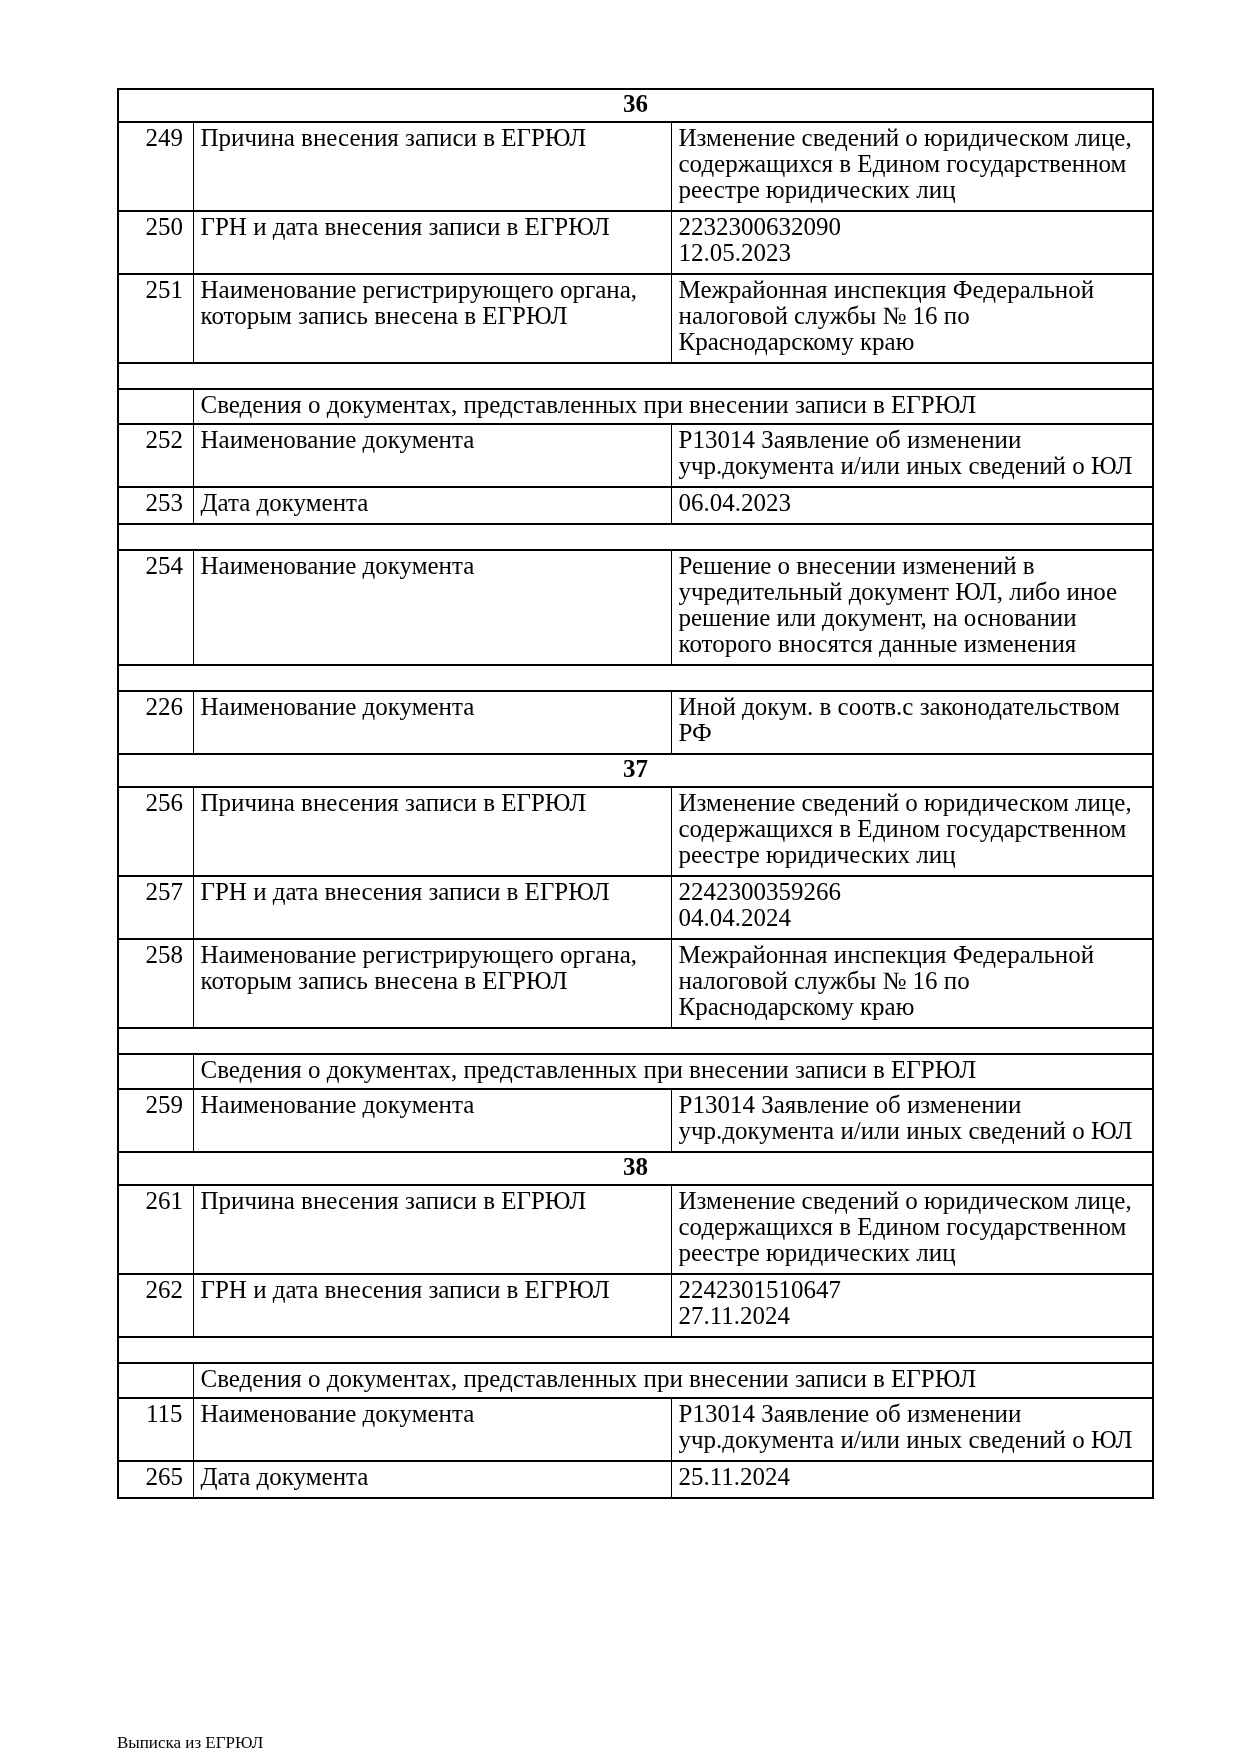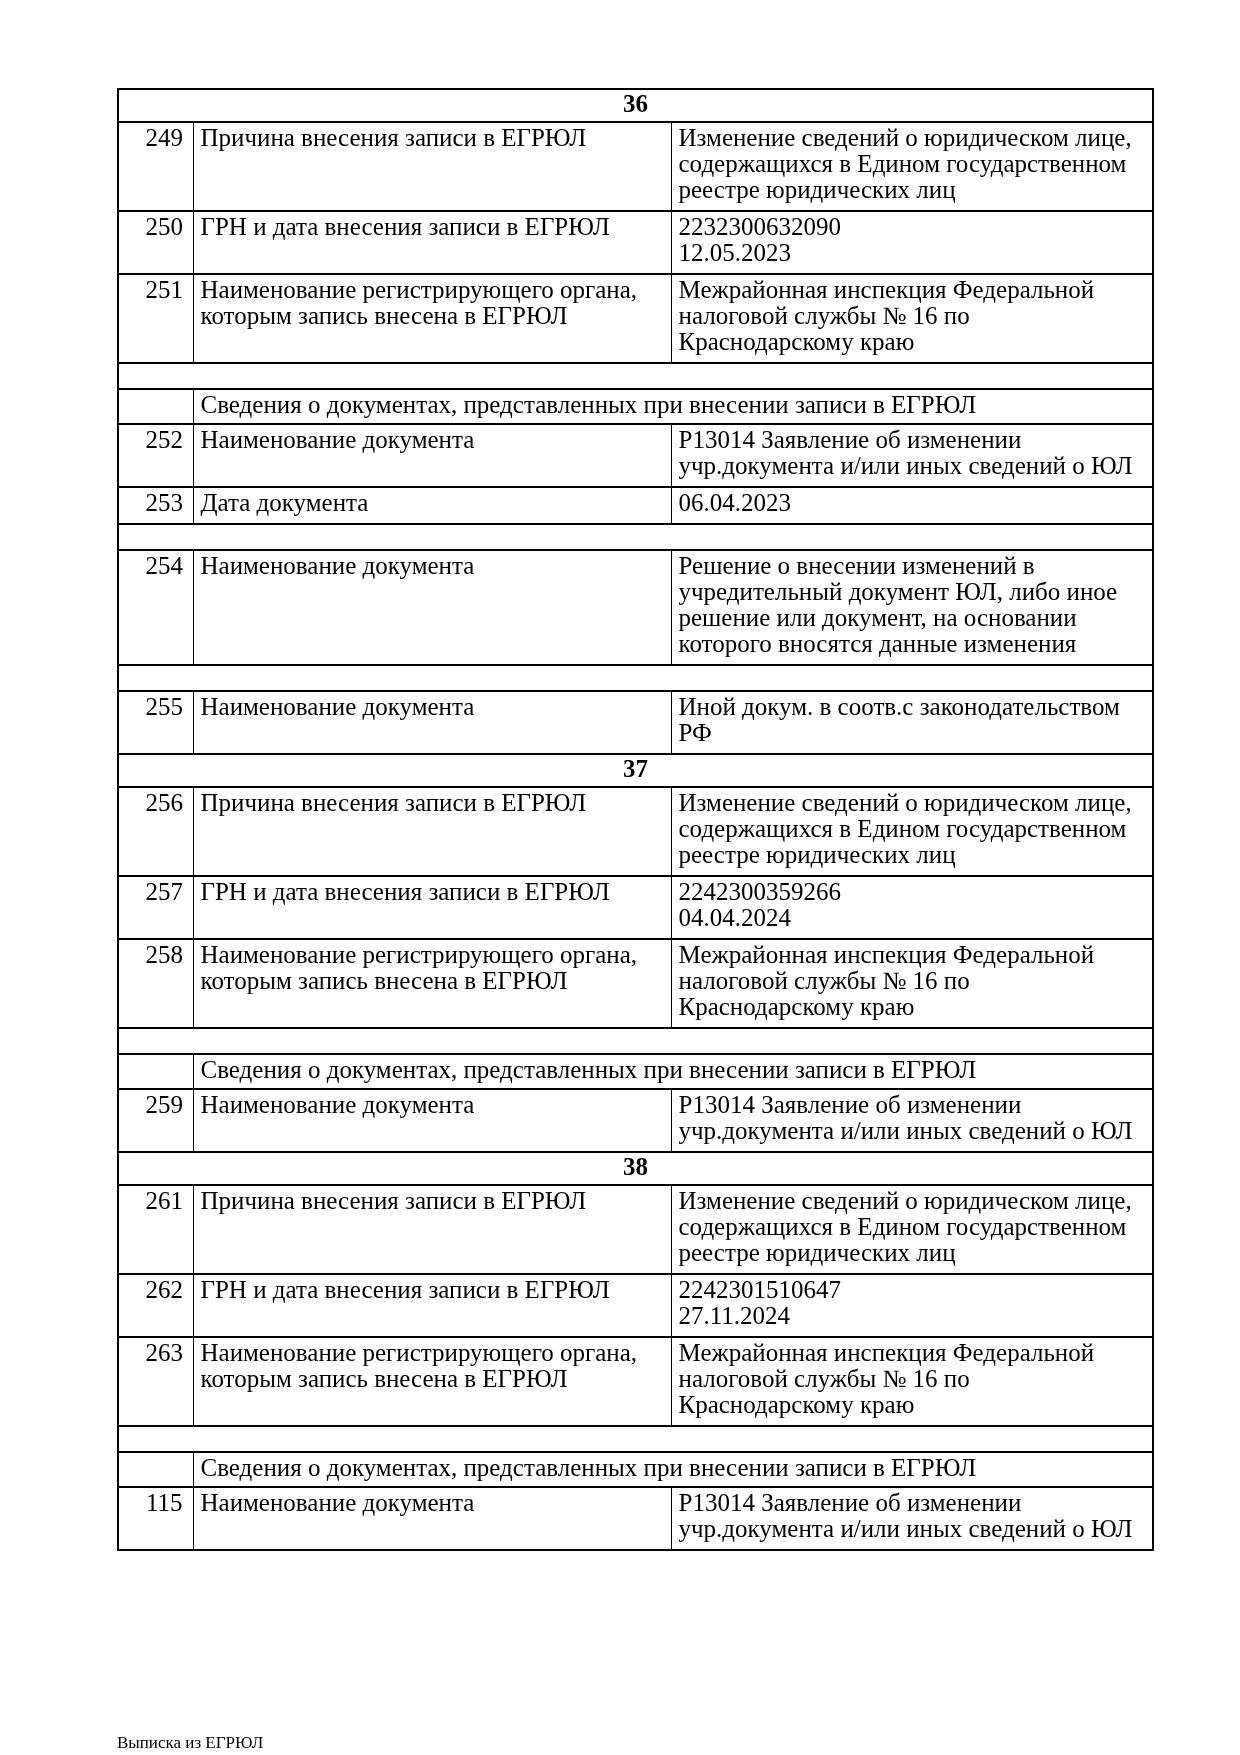--- a/index.html
+++ b/index.html
@@ -129,21 +129,21 @@
         </tr>
         <tr class="row">
           <td class="num">254</td>
           <td class="label-cell">Наименование документа</td>
           <td class="value-cell">Решение о внесении изменений в учредительный документ ЮЛ, либо иное решение или документ, на основании которого вносятся данные изменения</td>
         </tr>
         <tr class="spacer">
           <td class="spacer-cell" colspan="3"></td>
         </tr>
         <tr class="row">
-          <td class="num">255</td>
+          <td class="num">226</td>
           <td class="label-cell">Наименование документа</td>
           <td class="value-cell">Иной докум. в соотв.с законодательством РФ</td>
         </tr>
         <tr class="section">
           <td class="section-cell" colspan="3">37</td>
         </tr>
         <tr class="row">
           <td class="num">256</td>
           <td class="label-cell">Причина внесения записи в ЕГРЮЛ</td>
           <td class="value-cell">Изменение сведений о юридическом лице, содержащихся в Едином государственном реестре юридических лиц</td>
@@ -176,36 +176,36 @@
         <tr class="row">
           <td class="num">261</td>
           <td class="label-cell">Причина внесения записи в ЕГРЮЛ</td>
           <td class="value-cell">Изменение сведений о юридическом лице, содержащихся в Едином государственном реестре юридических лиц</td>
         </tr>
         <tr class="row">
           <td class="num">262</td>
           <td class="label-cell">ГРН и дата внесения записи в ЕГРЮЛ</td>
           <td class="value-cell">2242301510647<br>27.11.2024</td>
         </tr>
-        <tr class="row">
-          <td class="num">263</td>
-          <td class="label-cell">Наименование регистрирующего органа, которым запись внесена в ЕГРЮЛ</td>
-          <td class="value-cell">Межрайонная инспекция Федеральной налоговой службы № 16 по Краснодарскому краю</td>
-        </tr>
         <tr class="spacer">
           <td class="spacer-cell" colspan="3"></td>
         </tr>
         <tr class="subheader">
           <td class="num"></td>
           <td class="subheader-cell" colspan="2">Сведения о документах, представленных при внесении записи в ЕГРЮЛ</td>
         </tr>
         <tr class="row">
           <td class="num">115</td>
           <td class="label-cell">Наименование документа</td>
           <td class="value-cell">Р13014 Заявление об изменении учр.документа и/или иных сведений о ЮЛ</td>
+        </tr>
+        <tr class="row">
+          <td class="num">265</td>
+          <td class="label-cell">Дата документа</td>
+          <td class="value-cell">25.11.2024</td>
         </tr>
       </tbody>
   </table>
 
   <div class="footer">
     <div class="f-line1">Выписка из ЕГРЮЛ</div>
     <div class="f-line2">
       <span class="f-left">29.08.2025 15:23</span>
       <span class="f-center">ОГРН 1182375001511</span>
       <span class="f-right">Страница 15 из 17</span>

